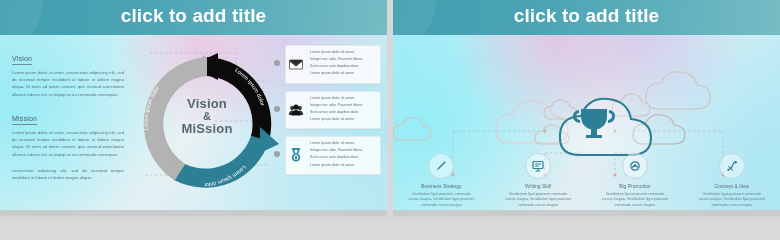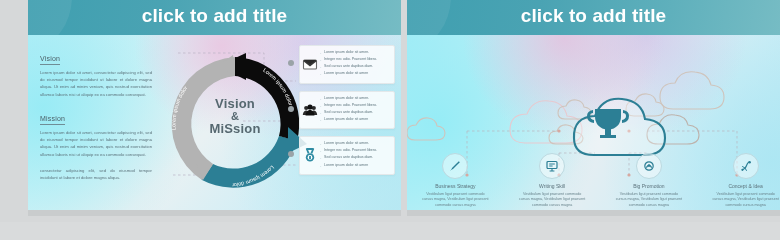--- a/index.html
+++ b/index.html
@@ -1,19 +1,19 @@
 <!DOCTYPE html>
 <html><head>
 <meta charset="utf-8">
 <style>
   * { box-sizing: border-box; margin:0; padding:0; }
   html,body { width:780px; height:222px; overflow:hidden; background:#d9dbdc; }
   body { font-family:"Liberation Sans", sans-serif; }
 
-  .deck { position:relative; width:780px; height:222px; display:flex; background:#d6d8d9;padding-left:28px; }
+  .deck { position:relative; width:780px; height:222px; display:flex; background:#d6d8d9; }
 
   .slide { position:relative; width:387px; height:216px; overflow:hidden; background:#bfe9f2; }
   .slide.right { margin-left:6px; }
 
   
   .hdr { position:relative; height:35px; width:100%; overflow:hidden;
          background:linear-gradient(100deg,#3f9fb0 0%,#4aa3b3 35%,#5fb0bc 70%,#76bcc4 100%); }
   .hdr .swoosh { position:absolute; left:-14px; top:-26px; width:58px; height:74px;
          border-radius:0 0 70% 0; background:rgba(255,255,255,.07); }
   .hdr-title { position:absolute; left:0; right:0; top:5px; text-align:center;

